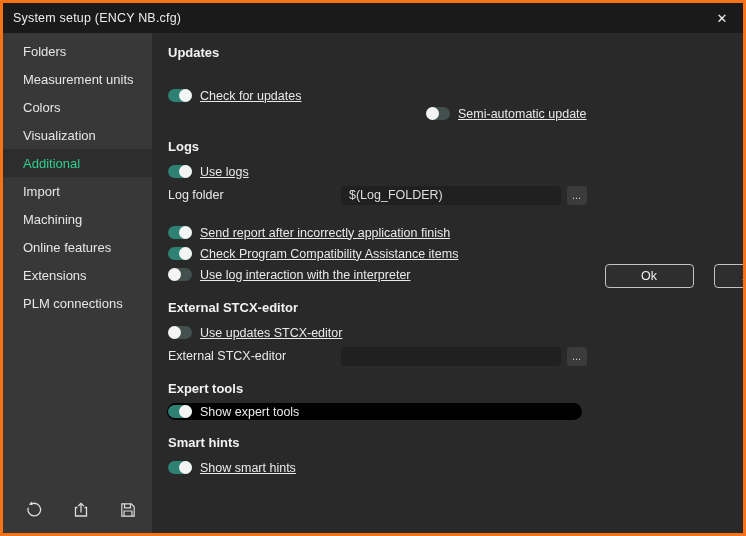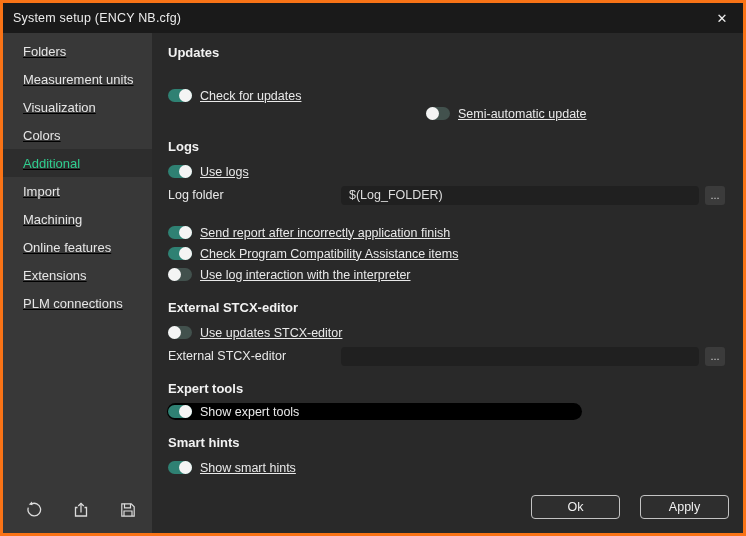--- a/index.html
+++ b/index.html
@@ -29,21 +29,20 @@
   }
 
   
   .body { flex: 1; display: flex; min-height: 0; }
 
   .sidebar {
     width: 149px; flex: 0 0 149px;
     background: var(--sidebar-bg, #383838);
     display: flex; flex-direction: column;
     padding-top: 4px;
-    text-decoration: underline;
   }
   .nav { flex: 1; }
   .nav-item {
     height: 28px; display: flex; align-items: center;
     padding-left: 20px;
     color: #e6e6e6; font-size: 13px;
     cursor: default; white-space: nowrap;
   }
   .nav-item.selected {
     background: var(--selected-bg, #2d2d2d);
@@ -51,21 +50,21 @@
   }
   .sidebar-footer {
     flex: 0 0 46px;
     display: flex; align-items: center;
     padding-left: 21px; gap: 28px;
   }
   .icon-btn { width: 19px; height: 19px; display: flex; align-items: center; justify-content: center; }
   .icon-btn svg { width: 18px; height: 18px; }
 
   
-  .right { flex: 1; display: flex; flex-direction: column; min-width: 0; }
+  .right { flex: 1; display: flex; flex-direction: row; min-width: 0; }
   .content { flex: 1; padding: 12px 18px 0 16px; color: #e9e9e9; font-size: 12.5px; }
 
   .section-title {
     font-weight: bold; font-size: 13px; color: #f2f2f2;
     margin: 15px 0 7px 0;
   }
   .section-title.first { margin-top: 0; }
 
   .toggle-row { height: 21px; display: flex; align-items: center; text-decoration: underline; }
   .toggle-row .lbl { margin-left: 8px; white-space: nowrap; }
@@ -138,22 +137,22 @@
     <span class="title">System setup (ENCY NB.cfg)</span>
     <span class="close">✕</span>
   </div>
 
   <div class="body">
 
     <div class="sidebar">
       <div class="nav">
         <div class="nav-item">Folders</div>
         <div class="nav-item">Measurement units</div>
+        <div class="nav-item">Colors</div>
         <div class="nav-item">Visualization</div>
-        <div class="nav-item">Colors</div>
         <div class="nav-item selected">Additional</div>
         <div class="nav-item">Import</div>
         <div class="nav-item">Machining</div>
         <div class="nav-item">Online features</div>
         <div class="nav-item">Extensions</div>
         <div class="nav-item">PLM connections</div>
       </div>
       <div class="sidebar-footer">
         <span class="icon-btn">
           <svg viewBox="0 0 18 18">

